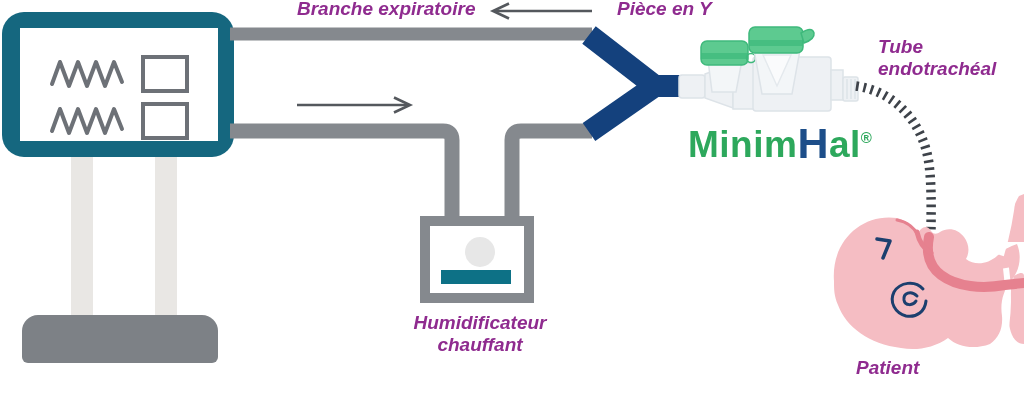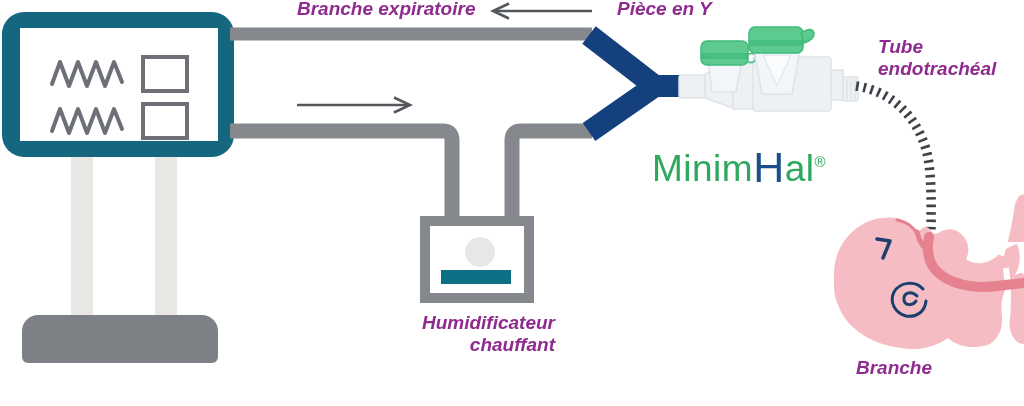--- a/index.html
+++ b/index.html
@@ -11,24 +11,24 @@
   .base{position:absolute;left:22px;top:315px;width:196px;height:48px;background:var(--base_gray);
         border-radius:16px 16px 6px 6px;}
   .monitor{position:absolute;left:2px;top:12px;width:232px;height:145px;background:var(--teal);
            border-radius:22px;}
   .screen{position:absolute;left:18px;top:16px;width:198px;height:113px;background:#fff;}
   .sq{position:absolute;left:121px;width:40px;height:30px;border:4px solid var(--wave_gray);background:#fff;}
   
   
   .lbl{position:absolute;font-style:italic;font-weight:700;font-size:19px;line-height:1.18;
        color:var(--label_purple);white-space:pre-line;}
-  .center{text-align:right;}
+  .center{text-align:center;}
   
-  .logo{position:absolute;left:652px;top:124px;font-size:37px;font-weight:400;letter-spacing:.5px;
-        color:var(--logo_green);margin-top:24px;}
+  .logo{position:absolute;left:688px;top:124px;font-size:37px;font-weight:700;letter-spacing:.5px;
+        color:var(--logo_green);}
   .logo .lh{color:var(--logo_navy);font-size:43px;line-height:0;position:relative;top:1px;}
   .logo .lr{color:var(--logo_green);font-size:15px;vertical-align:14px;}
   .lungs{position:absolute;left:92px;top:-10px;z-index:-1;}
 </style>
 </head>
 <body>
 
 <div class="canvas">
 
   <div>
@@ -133,14 +133,14 @@
     </svg>
     <span class="lg">Minim</span><span class="lh">H</span><span class="lg">al</span><span class="lr">®</span>
   </div>
 
   <div class="lbl" style="left:297px;top:-2px">Branche expiratoire</div>
   <div class="lbl" style="left:617px;top:-2px">Pièce en Y</div>
   <div class="lbl center" style="left:405px;top:312px;width:150px">Humidificateur
 chauffant</div>
   <div class="lbl" style="left:878px;top:36px">Tube
 endotrachéal</div>
-  <div class="lbl" style="left:856px;top:357px">Branche</div>
+  <div class="lbl" style="left:856px;top:357px">Patient</div>
 </div>
 
 </body></html>

